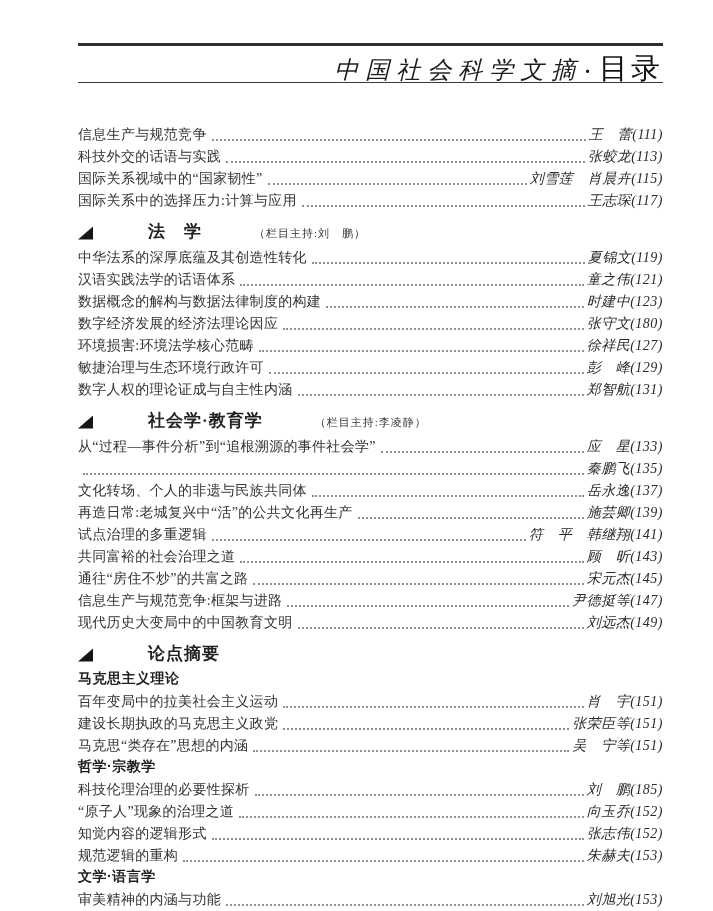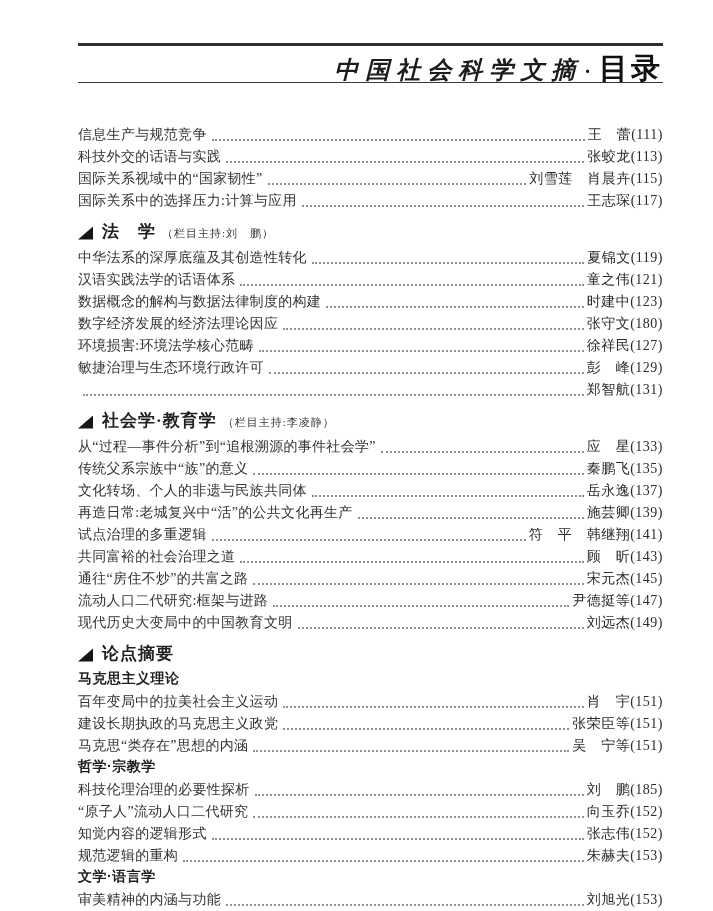--- a/index.html
+++ b/index.html
@@ -18,50 +18,50 @@
   .rule-thick{
     margin-top:43px;
     height:3px;background:#2f2f2f;
   }
   .header-title{
     height:33px;
     display:flex;justify-content:flex-end;align-items:baseline;
     padding-top:3px;
   }
   .journal{
-    font-style:italic;font-weight:700;font-size:24px;letter-spacing:7px;
+    font-style:italic;font-weight:400;font-size:24px;letter-spacing:7px;
     color:#1c1c1c;
   }
   .dot-sep{
     font-size:20px;font-weight:700;margin:0 8px 0 2px;color:#1c1c1c;
   }
   .toc-label{
-    font-size:29px;font-weight:700;letter-spacing:3px;color:#111;
+    font-size:29px;font-weight:400;letter-spacing:3px;color:#111;
   }
   .rule-thin{height:1px;background:#3a3a3a;}
   
   .toc{margin-top:40px;}
   .row{
     display:flex;align-items:flex-end;
     height:22px;font-size:14px;line-height:20px;
     white-space:nowrap;
   }
   .row .t{flex:none;letter-spacing:0.3px;color:#333;text-align:right;}
   .leader{
     flex:1;min-width:14px;
     border-bottom:2px dotted #8f8f8f;
     margin:0 3px 4px 5px;
   }
   .ref{
-    flex:none;color:#2b2b2b;letter-spacing:0.5px;
+    flex:none;font-style:italic;color:#2b2b2b;letter-spacing:0.5px;
   }
   .sec-head{
     display:flex;align-items:baseline;
     height:26px;margin-top:9px;
-    font-weight:700;font-size:17px;color:#222;
+    font-weight:700;font-size:17px;color:#222;gap:46px;
   }
   .tri{
     flex:none;align-self:center;
     width:15px;height:13px;background:#161616;
     clip-path:polygon(100% 0,100% 100%,0 100%);
     margin-right:9px;
   }
   .sec-title{letter-spacing:1px;}
   .host{
     font-weight:400;font-size:11px;letter-spacing:1px;
@@ -136,35 +136,35 @@
         <span class="t">环境损害:环境法学核心范畴</span>
         <span class="leader"></span>
         <span class="ref">徐祥民(127)</span>
       </div>
       <div class="row">
         <span class="t">敏捷治理与生态环境行政许可</span>
         <span class="leader"></span>
         <span class="ref">彭　峰(129)</span>
       </div>
       <div class="row">
+        <span class="t">数字人权的理论证成与自主性内涵</span>
         <span class="leader"></span>
         <span class="ref">郑智航(131)</span>
       </div>
       <div class="sec-head">
         <span class="tri"></span>
         <span class="sec-title">社会学·教育学</span>
         <span class="host">（栏目主持:李凌静）</span>
       </div>
       <div class="row">
         <span class="t">从“过程—事件分析”到“追根溯源的事件社会学”</span>
         <span class="leader"></span>
         <span class="ref">应　星(133)</span>
       </div>
       <div class="row">
-        <span class="t">传统父系宗族中“族”的意义</span>
         <span class="leader"></span>
         <span class="ref">秦鹏飞(135)</span>
       </div>
       <div class="row">
         <span class="t">文化转场、个人的非遗与民族共同体</span>
         <span class="leader"></span>
         <span class="ref">岳永逸(137)</span>
       </div>
       <div class="row">
         <span class="t">再造日常:老城复兴中“活”的公共文化再生产</span>
@@ -180,21 +180,21 @@
         <span class="t">共同富裕的社会治理之道</span>
         <span class="leader"></span>
         <span class="ref">顾　昕(143)</span>
       </div>
       <div class="row">
         <span class="t">通往“房住不炒”的共富之路</span>
         <span class="leader"></span>
         <span class="ref">宋元杰(145)</span>
       </div>
       <div class="row">
-        <span class="t">流动人口二代研究:框架与进路</span>
+        <span class="t">信息生产与规范竞争:框架与进路</span>
         <span class="leader"></span>
         <span class="ref">尹德挺等(147)</span>
       </div>
       <div class="row">
         <span class="t">现代历史大变局中的中国教育文明</span>
         <span class="leader"></span>
         <span class="ref">刘远杰(149)</span>
       </div>
       <div class="sec-head">
         <span class="tri"></span>
@@ -216,21 +216,21 @@
         <span class="leader"></span>
         <span class="ref">吴　宁等(151)</span>
       </div>
       <div class="sub-head">哲学·宗教学</div>
       <div class="row">
         <span class="t">科技伦理治理的必要性探析</span>
         <span class="leader"></span>
         <span class="ref">刘　鹏(185)</span>
       </div>
       <div class="row">
-        <span class="t">“原子人”流动人口二代研究</span>
+        <span class="t">“原子人”现象的治理之道</span>
         <span class="leader"></span>
         <span class="ref">向玉乔(152)</span>
       </div>
       <div class="row">
         <span class="t">知觉内容的逻辑形式</span>
         <span class="leader"></span>
         <span class="ref">张志伟(152)</span>
       </div>
       <div class="row">
         <span class="t">规范逻辑的重构</span>

